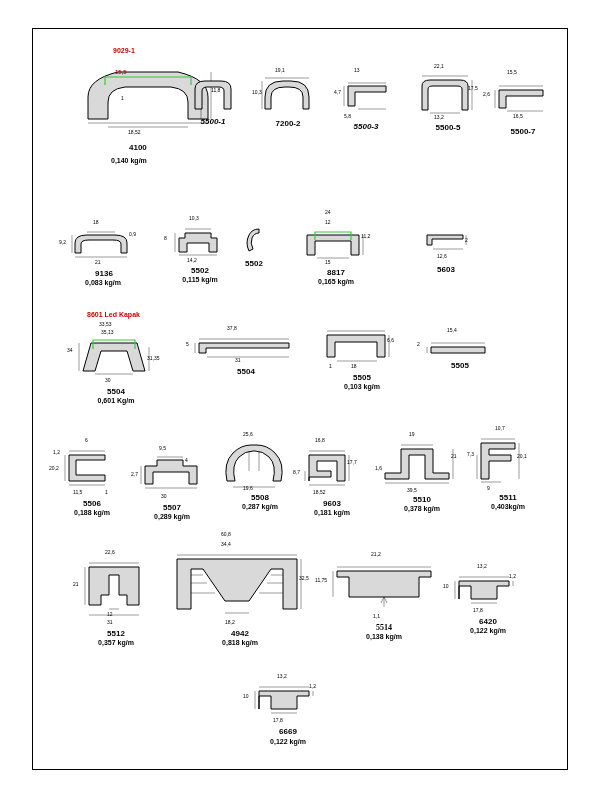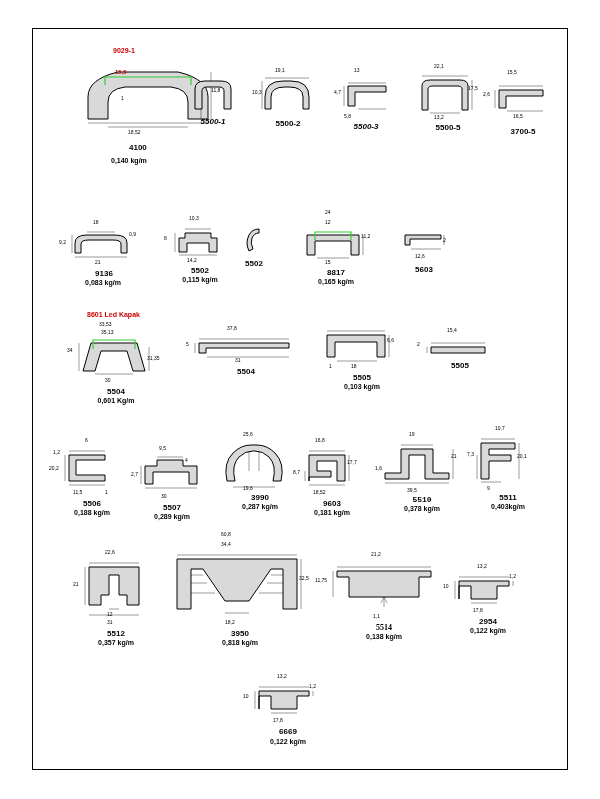--- a/index.html
+++ b/index.html
@@ -50,21 +50,21 @@
   </div>
 
   <div class="item" style="left:228px;top:38px;">
     <div class="lbl dim" style="left:14px;top:0px;">19,1</div>
     <svg width="52" height="40" style="position:absolute;left:0;top:8px;">
       <path class="s-out" d="M4,34 L4,22 Q4,6 22,6 L30,6 Q48,6 48,22 L48,34 L42,34 L42,22 Q42,12 28,12 L24,12 Q10,12 10,22 L10,34 Z"></path>
       <line class="s-line" x1="4" y1="3" x2="48" y2="3"></line>
       <line class="s-line" x1="1" y1="6" x2="1" y2="34"></line>
     </svg>
     <div class="lbl dim" style="left:-9px;top:22px;">10,3</div>
-    <div class="lbl name" style="left:3px;top:52px;width:48px;">5500-2</div>
+    <div class="lbl name" style="left:3px;top:52px;width:48px;">7200-2</div>
   </div>
 
   <div class="item" style="left:305px;top:38px;">
     <div class="lbl dim" style="left:16px;top:0px;">13</div>
     <svg width="54" height="40" style="position:absolute;left:0;top:9px;">
       <path class="s-out" d="M10,30 L10,10 L48,10 L48,16 L17,16 L17,30 Z"></path>
       <line class="s-line" x1="10" y1="7" x2="48" y2="7"></line>
       <line class="s-line" x1="6" y1="10" x2="6" y2="30"></line>
       <line class="s-line" x1="20" y1="33" x2="48" y2="33"></line>
     </svg>
@@ -89,21 +89,21 @@
   <div class="item" style="left:458px;top:40px;">
     <div class="lbl dim" style="left:16px;top:0px;">15,5</div>
     <svg width="60" height="40" style="position:absolute;left:0;top:9px;">
       <path class="s-out" d="M8,30 L8,12 L52,12 L52,18 L15,18 L15,30 Z"></path>
       <line class="s-line" x1="8" y1="8" x2="52" y2="8"></line>
       <line class="s-line" x1="4" y1="12" x2="4" y2="30"></line>
       <line class="s-line" x1="16" y1="33" x2="52" y2="33"></line>
     </svg>
     <div class="lbl dim" style="left:22px;top:44px;">16,5</div>
     <div class="lbl dim" style="left:-8px;top:22px;">2,6</div>
-    <div class="lbl name" style="left:7px;top:58px;width:50px;">3700-5</div>
+    <div class="lbl name" style="left:7px;top:58px;width:50px;">5500-7</div>
   </div>
 
   <div class="item" style="left:38px;top:190px;">
     <div class="lbl dim" style="left:22px;top:0px;">18</div>
     <svg width="62" height="34" style="position:absolute;left:0;top:8px;">
       <path class="s-out" d="M4,26 L4,16 Q4,8 16,8 L44,8 Q56,8 56,16 L56,26 L50,26 L50,17 Q50,13 42,13 L18,13 Q10,13 10,17 L10,26 Z"></path>
       <line class="s-line" x1="16" y1="5" x2="44" y2="5"></line>
       <line class="s-line" x1="1" y1="8" x2="1" y2="26"></line>
       <line class="s-line" x1="4" y1="30" x2="56" y2="30"></line>
     </svg>
@@ -143,21 +143,21 @@
       <path class="s-green" d="M14,13 L14,5 L50,5 L50,13"></path>
       <line class="s-line" x1="62" y1="8" x2="62" y2="28"></line>
       <line class="s-line" x1="16" y1="31" x2="48" y2="31"></line>
     </svg>
     <div class="lbl dim" style="left:60px;top:24px;">11,2</div>
     <div class="lbl dim" style="left:24px;top:50px;">15</div>
     <div class="lbl name" style="left:10px;top:59px;width:50px;">8817</div>
     <div class="lbl wt" style="left:2px;top:69px;width:66px;">0,165 kg/m</div>
   </div>
 
-  <div class="item" style="left:368px;top:198px;">
+  <div class="item" style="left:390px;top:198px;">
     <svg width="46" height="26">
       <path class="s-out" d="M4,18 L4,8 L40,8 L40,12 L9,12 L9,18 Z"></path>
       <line class="s-line" x1="10" y1="22" x2="40" y2="22"></line>
       <line class="s-line" x1="43" y1="8" x2="43" y2="18"></line>
     </svg>
     <div class="lbl dim" style="left:14px;top:26px;">12,6</div>
     <div class="lbl dim" style="left:42px;top:10px;">2</div>
     <div class="lbl name" style="left:0px;top:38px;width:46px;">5603</div>
   </div>
 
@@ -249,21 +249,21 @@
   </div>
 
   <div class="item" style="left:188px;top:402px;">
     <div class="lbl dim" style="left:22px;top:0px;">25,6</div>
     <svg width="68" height="46" style="position:absolute;left:0;top:10px;">
       <path class="s-out" d="M6,40 Q2,22 12,12 Q20,4 30,4 L36,4 Q46,4 54,12 Q64,22 60,40 L52,40 Q56,24 48,16 Q42,10 34,10 L32,10 Q24,10 18,16 Q10,24 14,40 Z"></path>
       <path class="s-line" d="M28,10 L28,30 M38,10 L38,30"></path>
       <line class="s-line" x1="12" y1="46" x2="54" y2="46"></line>
     </svg>
     <div class="lbl dim" style="left:22px;top:54px;">19,6</div>
-    <div class="lbl name" style="left:14px;top:62px;width:50px;">3990</div>
+    <div class="lbl name" style="left:14px;top:62px;width:50px;">5508</div>
     <div class="lbl wt" style="left:4px;top:72px;width:70px;">0,287 kg/m</div>
   </div>
 
   <div class="item" style="left:268px;top:408px;">
     <div class="lbl dim" style="left:14px;top:0px;">16,8</div>
     <svg width="62" height="42" style="position:absolute;left:0;top:10px;">
       <path class="s-out" d="M8,34 L8,8 L44,8 L44,34 L36,34 L36,14 L16,14 L16,24 L30,24 L30,30 L8,30 Z"></path>
       <line class="s-line" x1="8" y1="4" x2="44" y2="4"></line>
       <line class="s-line" x1="48" y1="8" x2="48" y2="34"></line>
       <line class="s-line" x1="4" y1="24" x2="4" y2="34"></line>
@@ -280,21 +280,21 @@
     <div class="lbl dim" style="left:28px;top:0px;">19</div>
     <svg width="78" height="46" style="position:absolute;left:0;top:10px;">
       <path class="s-out" d="M4,38 L4,32 L20,32 L20,8 L52,8 L52,32 L68,32 L68,38 L60,38 L60,38 L44,38 L44,14 L28,14 L28,38 Z"></path>
       <line class="s-line" x1="20" y1="4" x2="52" y2="4"></line>
       <line class="s-line" x1="72" y1="8" x2="72" y2="38"></line>
       <line class="s-line" x1="4" y1="42" x2="68" y2="42"></line>
     </svg>
     <div class="lbl dim" style="left:70px;top:22px;">21</div>
     <div class="lbl dim" style="left:-6px;top:34px;">1,6</div>
     <div class="lbl dim" style="left:26px;top:56px;">39,5</div>
-    <div class="lbl name" style="left:16px;top:64px;width:50px;font-family:Liberation Mono, monospace;">5510</div>
+    <div class="lbl name" style="left:16px;top:64px;width:50px;">5510</div>
     <div class="lbl wt" style="left:6px;top:74px;width:70px;">0,378 kg/m</div>
   </div>
 
   <div class="item" style="left:438px;top:396px;">
     <div class="lbl dim" style="left:24px;top:0px;">10,7</div>
     <svg width="56" height="48" style="position:absolute;left:0;top:10px;">
       <path class="s-out" d="M10,44 L10,8 L44,8 L44,14 L18,14 L18,20 L40,20 L40,26 L18,26 L18,44 Z"></path>
       <line class="s-line" x1="10" y1="4" x2="44" y2="4"></line>
       <line class="s-line" x1="48" y1="8" x2="48" y2="44"></line>
       <line class="s-line" x1="6" y1="20" x2="6" y2="44"></line>
@@ -328,21 +328,21 @@
     <div class="lbl dim" style="left:50px;top:10px;">34,4</div>
     <svg width="136" height="66" style="position:absolute;left:0;top:20px;">
       <path class="s-out" d="M6,58 L6,8 L126,8 L126,58 L112,58 L112,18 L100,18 L78,50 L54,50 L32,18 L20,18 L20,58 Z"></path>
       <path class="s-line" d="M20,24 L32,24 M100,24 L112,24 M20,32 L36,32 M96,32 L112,32 M20,42 L44,42 M88,42 L112,42"></path>
       <line class="s-line" x1="6" y1="4" x2="126" y2="4"></line>
       <line class="s-line" x1="130" y1="8" x2="130" y2="58"></line>
       <line class="s-line" x1="54" y1="62" x2="78" y2="62"></line>
     </svg>
     <div class="lbl dim" style="left:128px;top:44px;">32,5</div>
     <div class="lbl dim" style="left:54px;top:88px;">18,2</div>
-    <div class="lbl name" style="left:44px;top:98px;width:50px;">3950</div>
+    <div class="lbl name" style="left:44px;top:98px;width:50px;">4942</div>
     <div class="lbl wt" style="left:34px;top:108px;width:70px;">0,818 kg/m</div>
   </div>
 
   <div class="item" style="left:298px;top:522px;">
     <div class="lbl dim" style="left:40px;top:0px;">21,2</div>
     <svg width="110" height="46" style="position:absolute;left:0;top:12px;">
       <path class="s-out" d="M6,14 L6,8 L100,8 L100,14 L88,14 L88,34 L18,34 L18,14 Z"></path>
       <line class="s-line" x1="6" y1="4" x2="100" y2="4"></line>
       <line class="s-line" x1="2" y1="8" x2="2" y2="34"></line>
       <line class="s-line" x1="53" y1="34" x2="53" y2="44"></line>
@@ -359,21 +359,21 @@
     <svg width="70" height="34" style="position:absolute;left:0;top:10px;">
       <path class="s-out" d="M8,26 L8,8 L58,8 L58,13 L46,13 L46,26 L20,26 L20,13 L8,13 Z"></path>
       <line class="s-line" x1="8" y1="4" x2="58" y2="4"></line>
       <line class="s-line" x1="4" y1="8" x2="4" y2="26"></line>
       <line class="s-line" x1="62" y1="8" x2="62" y2="13"></line>
       <line class="s-line" x1="20" y1="30" x2="46" y2="30"></line>
     </svg>
     <div class="lbl dim" style="left:58px;top:10px;">1,2</div>
     <div class="lbl dim" style="left:-8px;top:20px;">10</div>
     <div class="lbl dim" style="left:22px;top:44px;">17,8</div>
-    <div class="lbl name" style="left:12px;top:54px;width:50px;">2954</div>
+    <div class="lbl name" style="left:12px;top:54px;width:50px;">6420</div>
     <div class="lbl wt" style="left:4px;top:64px;width:66px;">0,122 kg/m</div>
   </div>
 
   <div class="item" style="left:218px;top:644px;">
     <div class="lbl dim" style="left:26px;top:0px;">13,2</div>
     <svg width="70" height="34" style="position:absolute;left:0;top:10px;">
       <path class="s-out" d="M8,26 L8,8 L58,8 L58,13 L46,13 L46,26 L20,26 L20,13 L8,13 Z"></path>
       <line class="s-line" x1="8" y1="4" x2="58" y2="4"></line>
       <line class="s-line" x1="4" y1="8" x2="4" y2="26"></line>
       <line class="s-line" x1="62" y1="8" x2="62" y2="13"></line>

